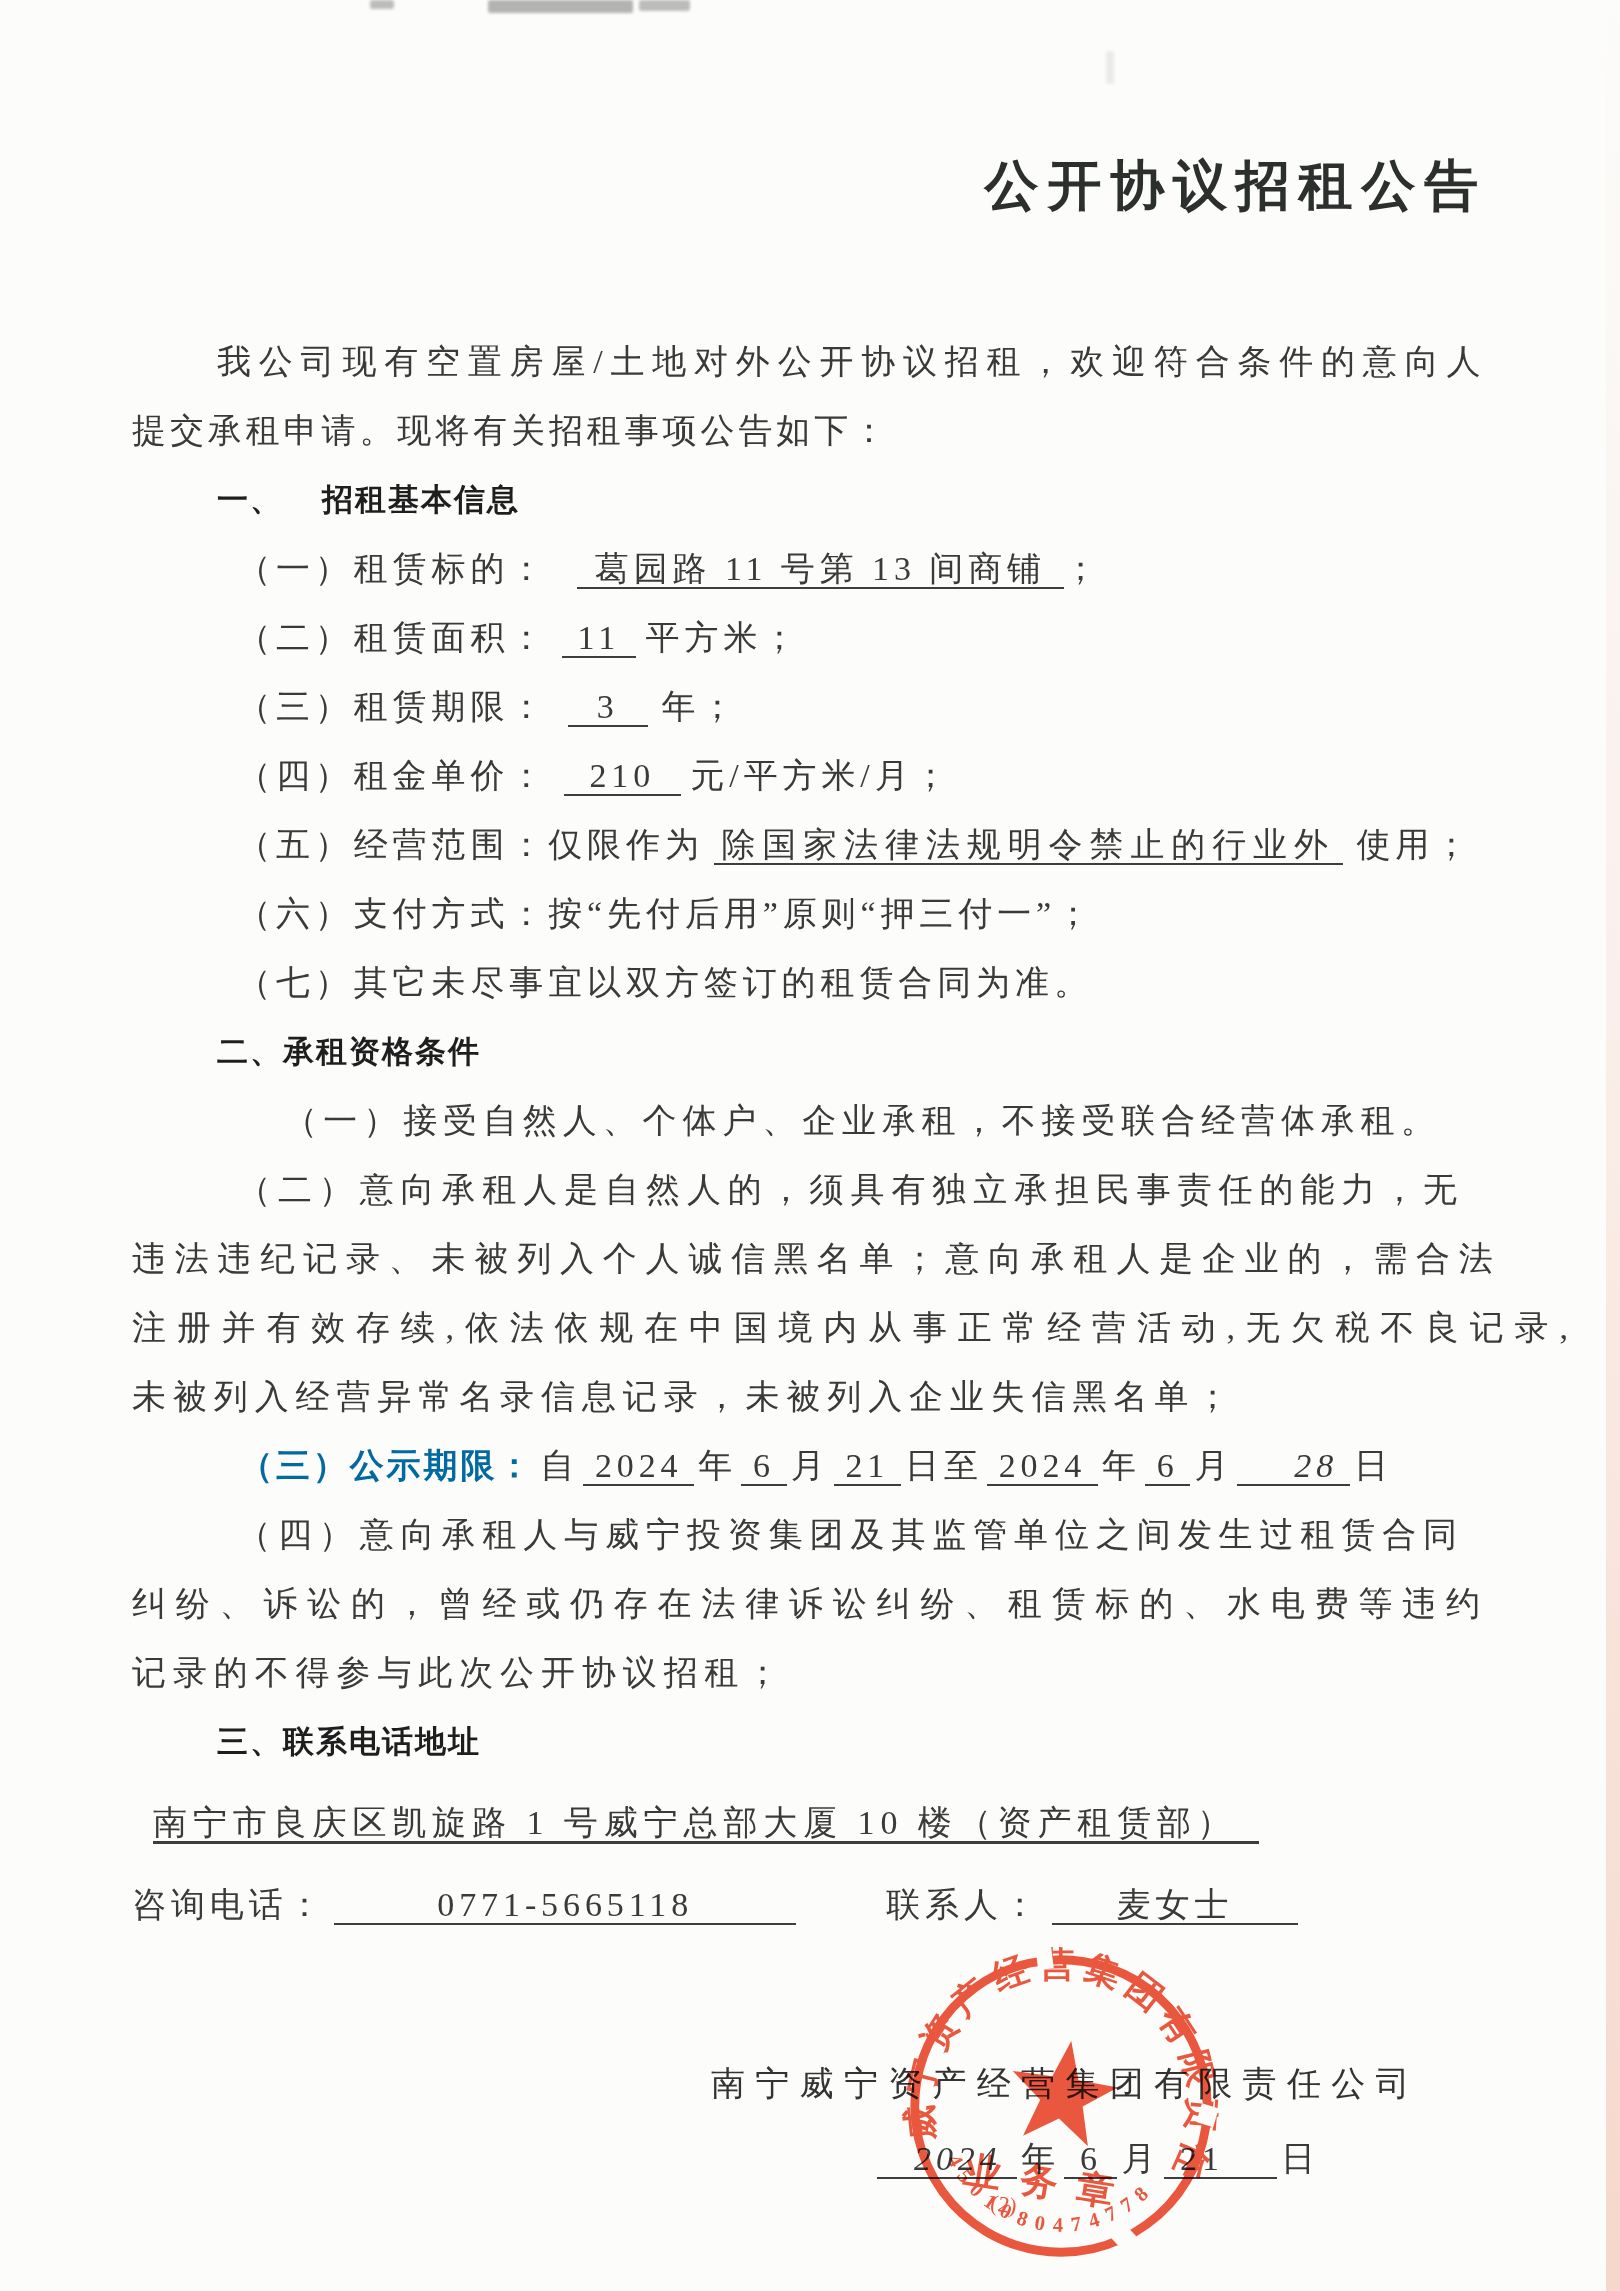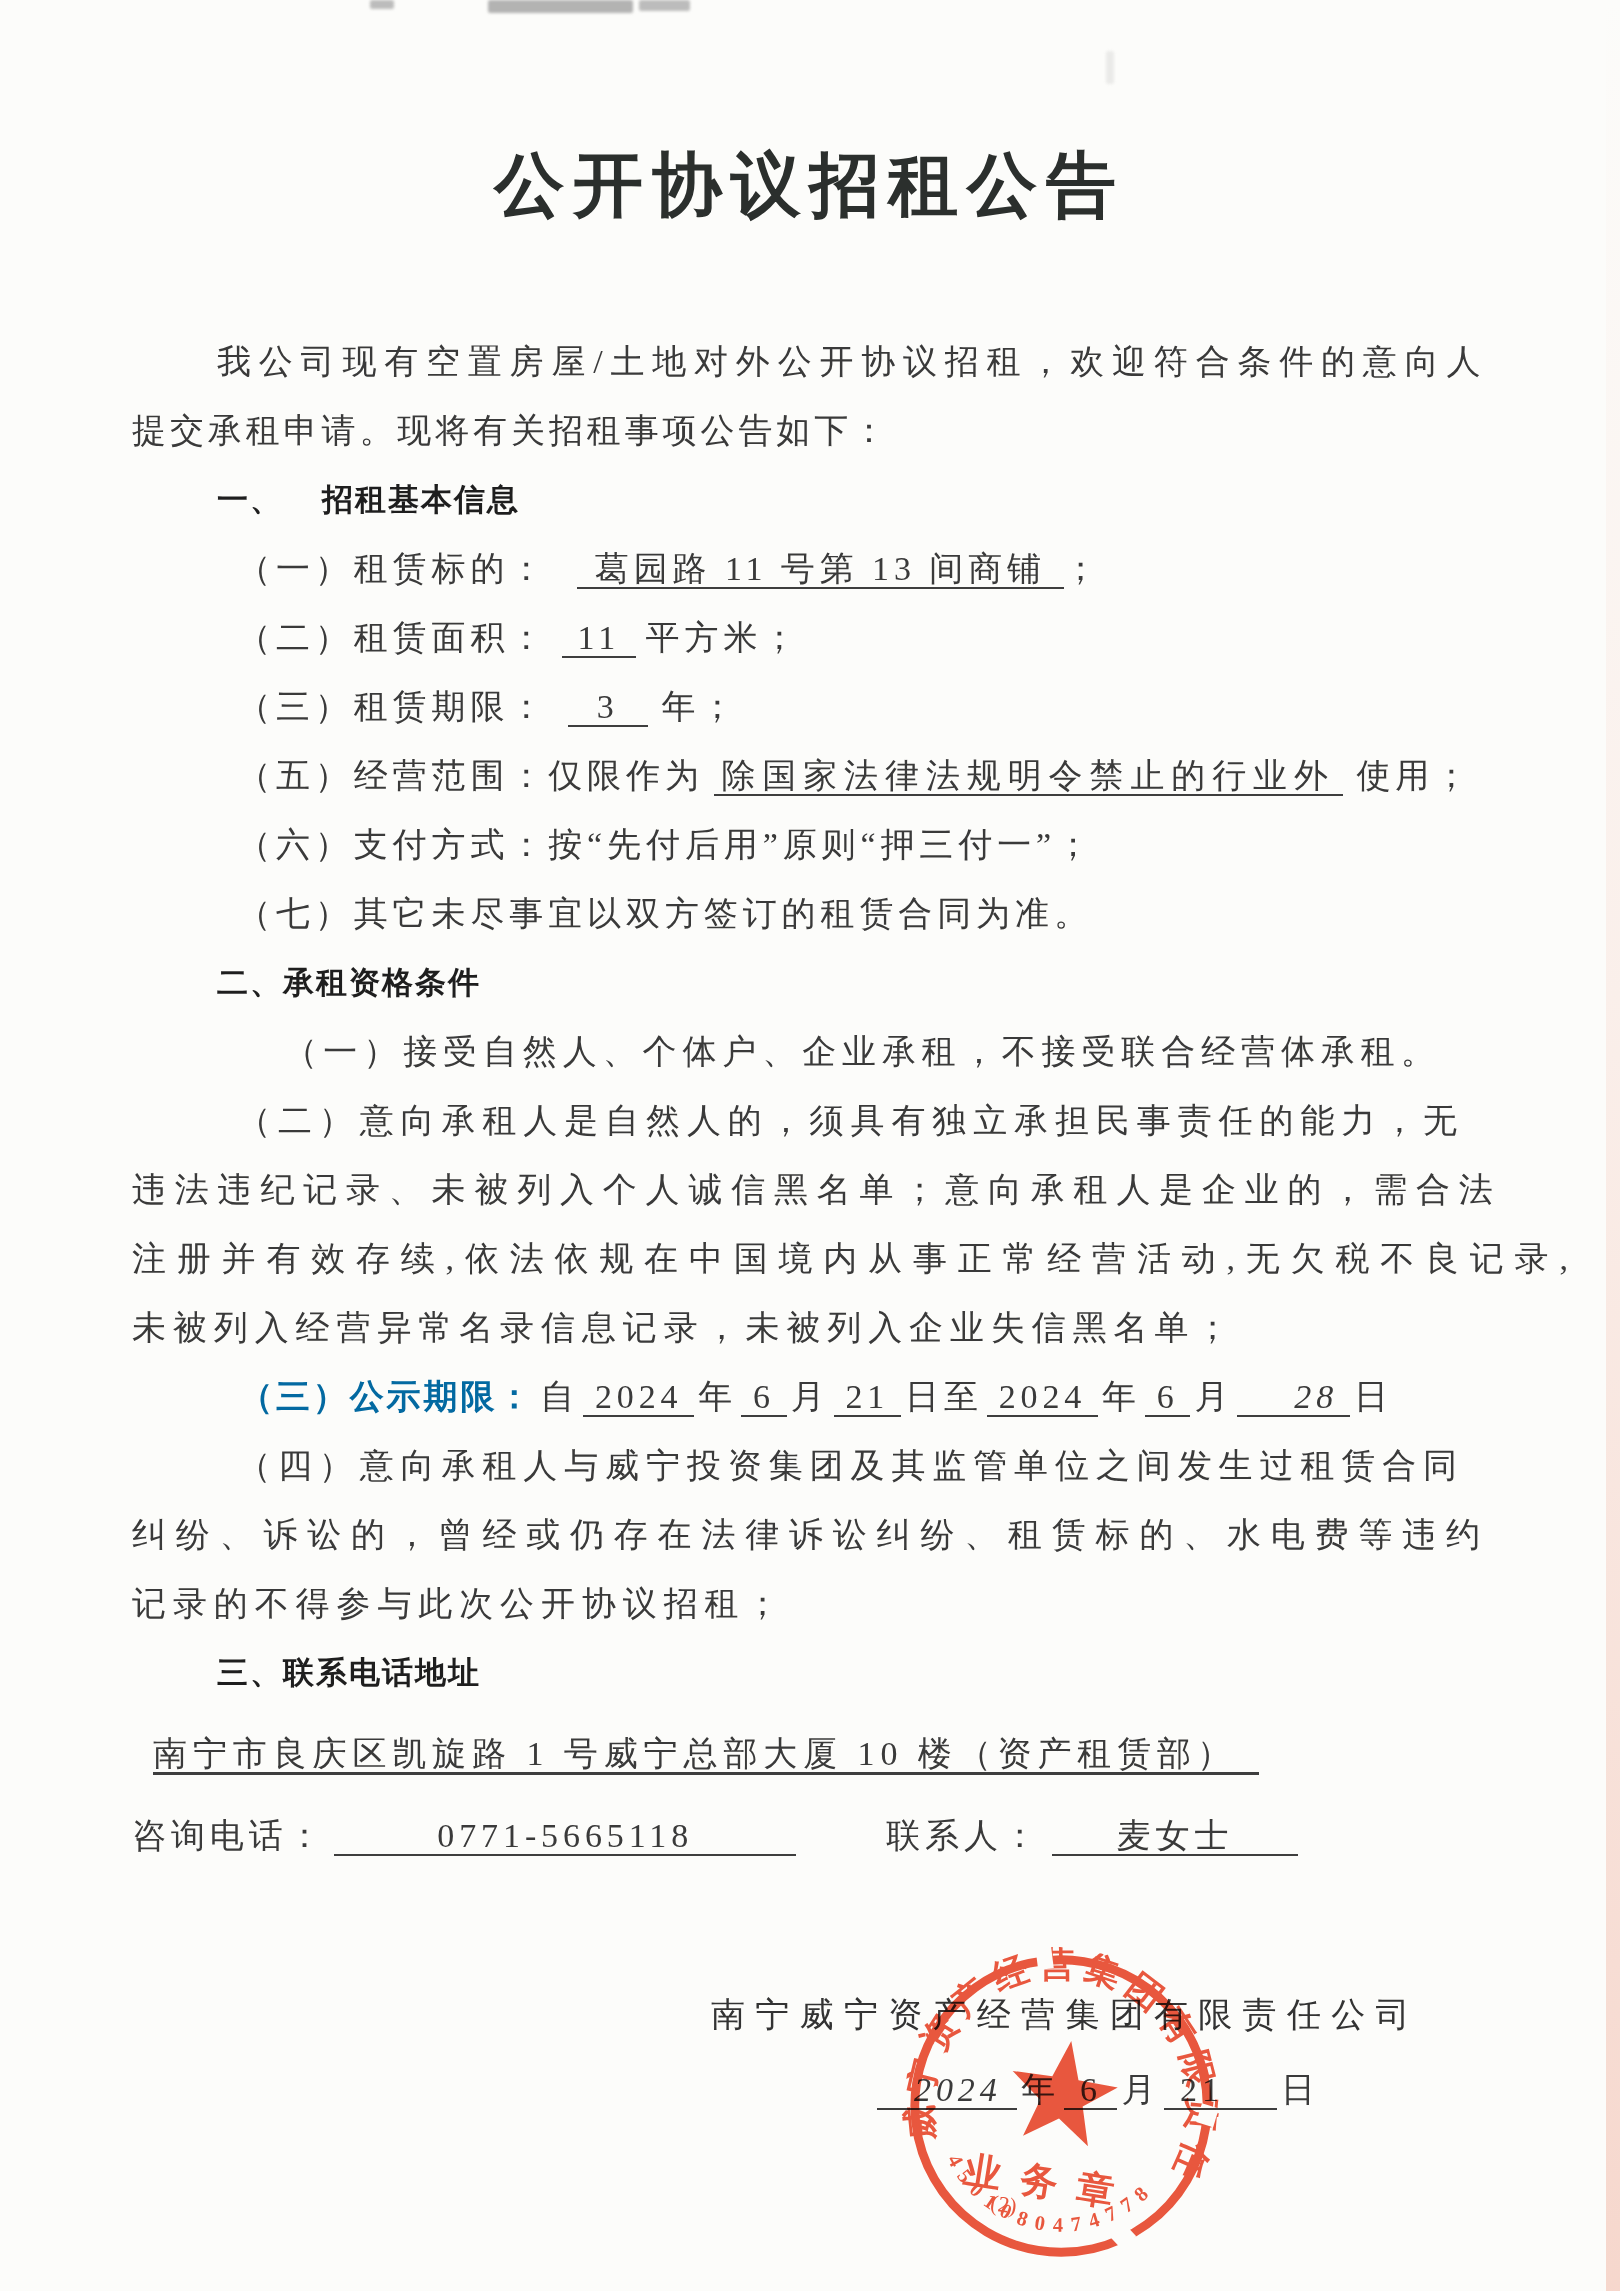--- a/index.html
+++ b/index.html
@@ -5,22 +5,22 @@
   html,body{margin:0;padding:0;}
   body{
     width:1620px;height:2292px;position:relative;overflow:hidden;
     background:#fcfcfa;
     font-family:"Liberation Serif","DejaVu Serif",serif;
     color:#383838;
   }
   .content{position:absolute;left:132px;top:0;width:1355px;}
   .title{
     margin:144px 0 0 0;
-    font-size:70px;line-height:84px;font-weight:bold;letter-spacing:8.8px;
-    text-align:center;color:#2b2f2d;
+    font-size:54px;line-height:84px;font-weight:bold;letter-spacing:8.8px;
+    text-align:right;color:#2b2f2d;
     font-family:"Liberation Serif","DejaVu Serif",serif;
   }
   .ln{
     height:69px;line-height:69px;font-size:34px;letter-spacing:4.9px;
     white-space:nowrap;color:#3a3a3a;
   }
   .first{margin-top:99px;}
   .ind2{margin-left:85px;}
   .it{margin-left:105px;}
   .h{
@@ -100,20 +100,23 @@
   </div>
 
   <div class="ln it">
     <span>（二）租赁面积：</span><span class="u u-i2">11</span><span class="sfx-gap2">平方米；</span>
   </div>
 
   <div class="ln it">
     <span>（三）租赁期限：</span><span class="u u-i3">3</span><span class="sfx-gap">年；</span>
   </div>
 
+  <div class="ln it">
+    <span>（四）租金单价：</span><span class="u u-i4">210</span><span class="sfx-gap2">元/平方米/月；</span>
+  </div>
 
   <div class="ln it">
     <span>（五）经营范围：仅限作为</span><span class="u u-i5">除国家法律法规明令禁止的行业外</span><span class="sfx-gap">使用；</span>
   </div>
 
   <div class="ln it">（六）支付方式：按“先付后用”原则“押三付一”；</div>
   <div class="ln it">（七）其它未尽事宜以双方签订的租赁合同为准。</div>
 
   <div class="ln h ind2">二、承租资格条件</div>
 

